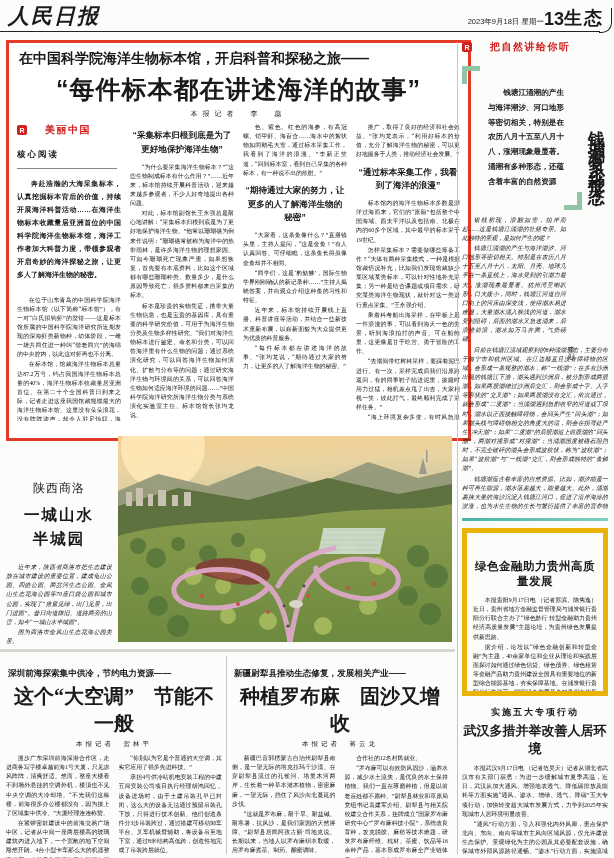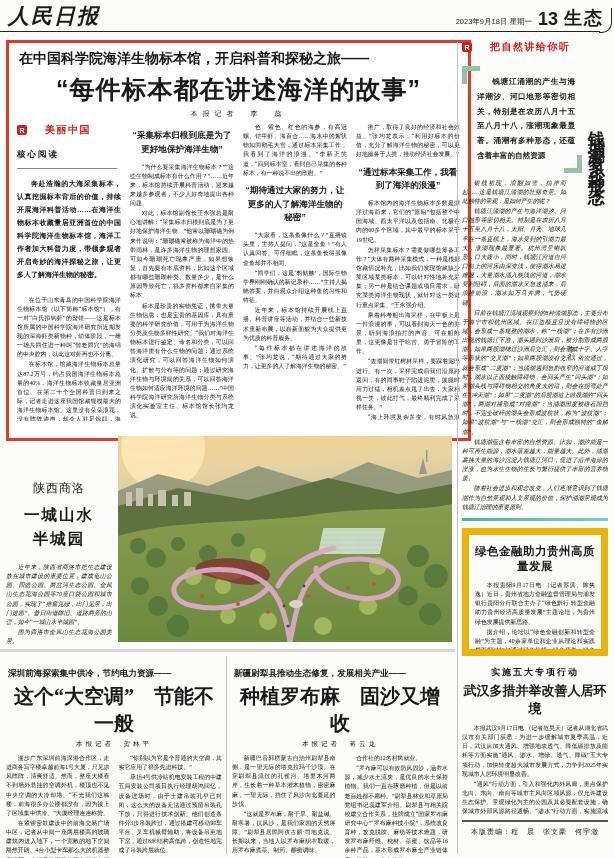--- a/index.html
+++ b/index.html
@@ -5,21 +5,21 @@
   html,body{margin:0;padding:0;}
   body{
     width:614px;height:858px;position:relative;background:#fcfcfa;
     font-family:"Liberation Sans",sans-serif;color:#1a1a1a;
     -webkit-font-smoothing:antialiased;overflow:hidden;
   }
   
   .masthead{position:absolute;left:0;top:0;width:614px;height:34px;}
   .mast-logo{position:absolute;left:8px;top:2px;font-family:"Liberation Serif",serif;
     font-weight:bold;font-style:italic;font-size:21px;letter-spacing:2px;}
-  .mast-right{position:absolute;right:10px;top:6px;display:flex;align-items:flex-end;gap:6px;}
+  .mast-right{position:absolute;right:10px;top:6px;display:flex;align-items:flex-end;}
   .mast-date{font-size:7.5px;color:#222;padding-bottom:3px;}
   .mast-page{font-size:18px;font-weight:bold;}
   .mast-section{font-size:18px;font-weight:bold;letter-spacing:2px;}
   .mast-rule{position:absolute;left:0;top:31px;width:600px;border-top:1.5px solid #222;}
   .mast-curve{position:absolute;right:2px;top:8px;width:12px;height:24px;
     border-right:1.5px solid #222;border-bottom:1.5px solid #222;border-bottom-right-radius:10px;}
   
   .main-box{position:absolute;left:6px;top:40px;width:443px;height:385px;
     border:3px solid #e23a28;background:#fff;padding:5px 8px;box-sizing:content-box;overflow:hidden;}
   .kicker-main{font-size:14px;font-weight:bold;margin:2px 0 0 2px;}
@@ -42,29 +42,29 @@
   
   .vrule{position:absolute;background:#c5c5c5;width:1px;}
   .right-col{position:absolute;left:462px;top:40px;width:146px;height:816px;overflow:hidden;}
   .nature{height:472px;overflow:hidden;position:relative;}
   .quote-wrap{position:relative;margin:12px 0 6px;width:100px;padding:8px 2px 8px 14px;}
   .quote-mark-tl{position:absolute;left:0;top:0;width:13px;height:13px;
     border-left:5px solid #8fc4a5;border-top:5px solid #8fc4a5;}
   .quote-mark-br{position:absolute;right:-4px;bottom:0;width:13px;height:13px;
     border-right:5px solid #8fc4a5;border-bottom:5px solid #8fc4a5;}
   .quote-text{font-size:7.6px;line-height:1.95;text-align:justify;font-family:Liberation Mono, monospace;
-    font-weight:bold;color:#222;margin:1px;text-indent:2em;}
+    font-weight:bold;color:#222;margin:12px;text-indent:2em;}
   .v-title{position:absolute;right:0;top:78px;writing-mode:vertical-rl;font-family:"Liberation Serif",serif;
     font-size:17px;font-weight:bold;letter-spacing:7px;height:250px;}
   .v-author{position:absolute;right:32px;top:300px;writing-mode:vertical-rl;font-size:7px;color:#333;}
   .nature .para{font-style:italic;font-size:5.9px;}
   .nature-body1{width:104px;}
   .nature-body2{width:100%;margin-top:1px;}
   .teal-rule{height:3px;background:linear-gradient(90deg,#4ab3a4,#7fd0c0);margin:6px 0 7px;}
-  .gf-box{border:7px solid #eab308;padding:7px 6px 4px;height:128px;overflow:hidden;box-sizing:border-box;}
+  .gf-box{border:5px solid #eab308;padding:24px 6px 4px;height:168px;overflow:hidden;box-sizing:border-box;}
   .gf-title{font-size:11.5px;font-weight:bold;text-align:center;font-family:"Liberation Serif",serif;
     letter-spacing:0.5px;margin:2px 0 7px;}
   .wuhan{margin-top:8px;height:150px;overflow:hidden;}
   .wh-kicker{font-size:9px;font-weight:bold;text-align:center;letter-spacing:2px;margin:2px 0 3px;}
   .wh-title{font-size:13px;font-weight:bold;text-align:center;font-family:"Liberation Serif",serif;margin:0 0 6px;}
   .editors-rule{border-top:2px solid #555;margin-top:6px;}
   .editors{font-size:7px;text-align:center;margin-top:5px;letter-spacing:1px;}
   
   .shangluo{position:absolute;left:6px;top:432px;width:106px;height:214px;overflow:hidden;}
   .sl-kicker{font-size:12px;text-align:center;margin-top:48px;letter-spacing:1px;}

